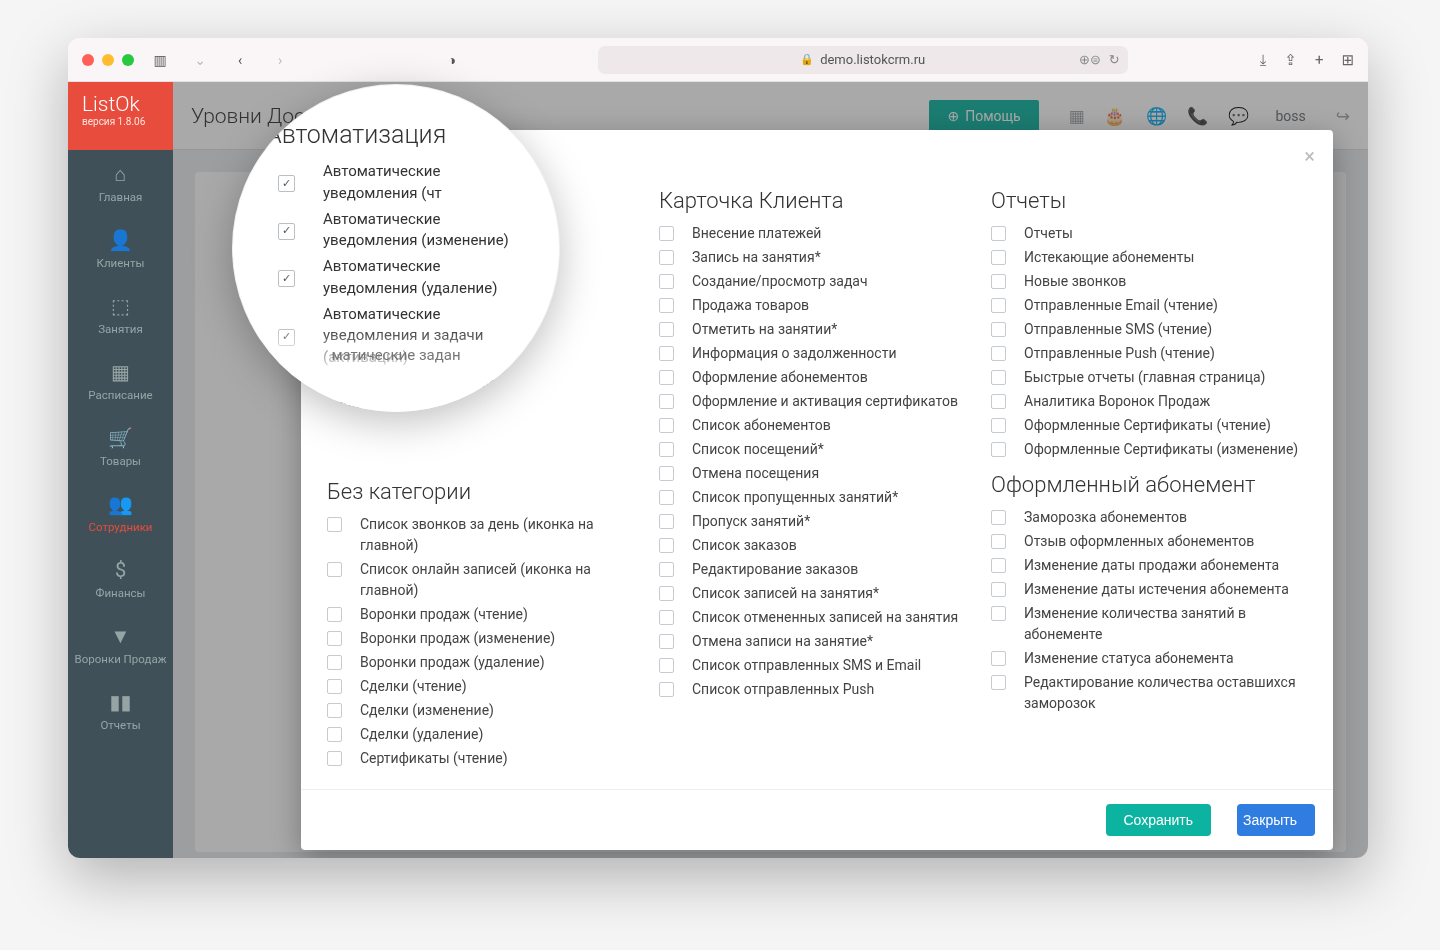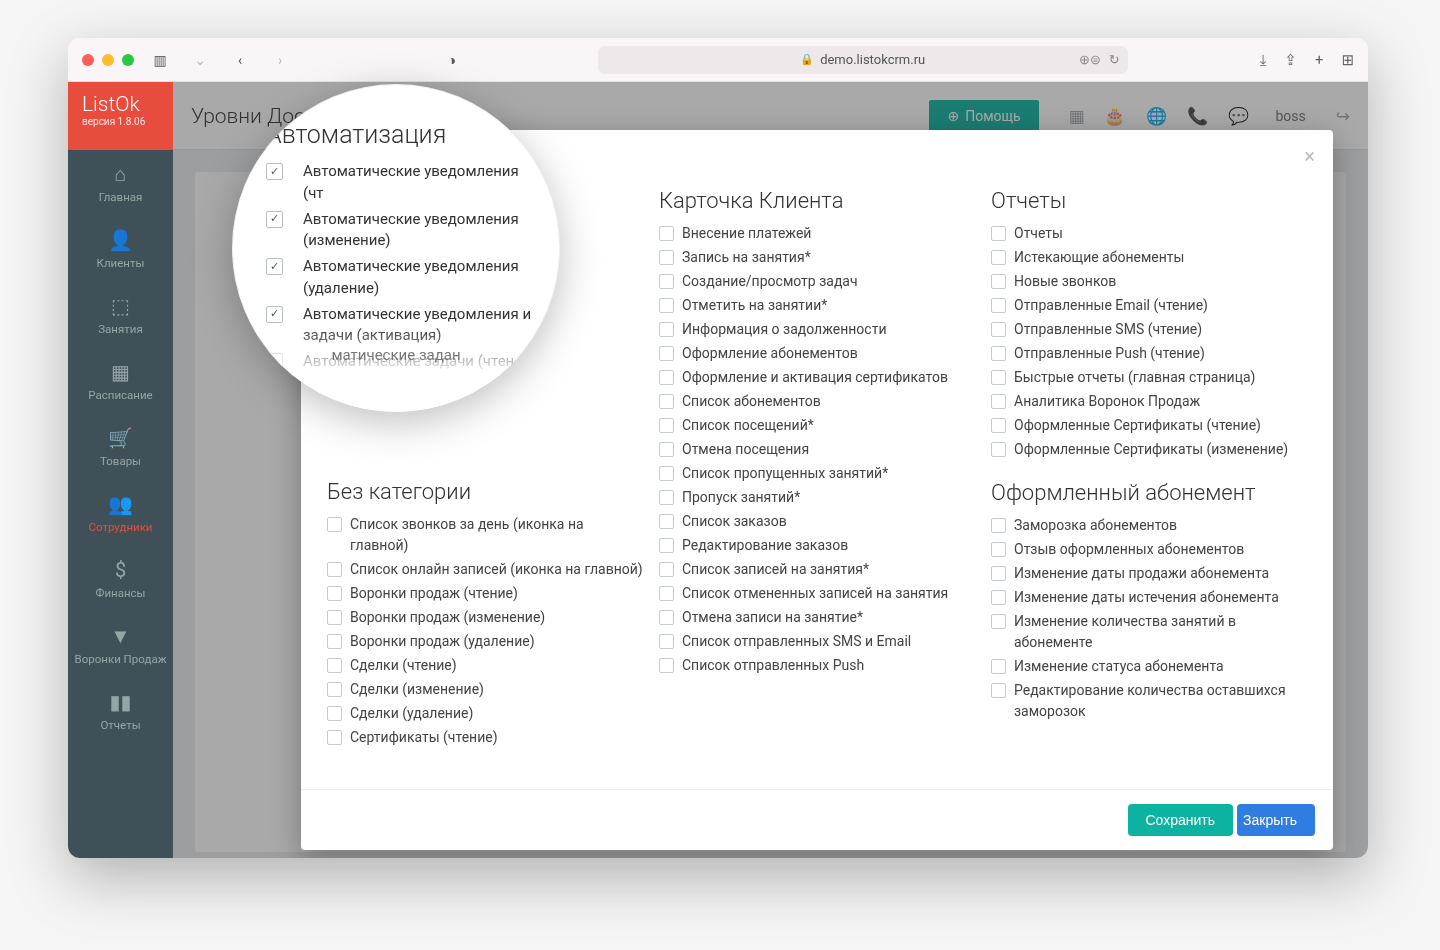--- a/index.html
+++ b/index.html
@@ -191,21 +191,21 @@
 }
 .sec-title {
   font-size: 22px;
   font-weight: 300;
   color: #333;
   margin: 6px 0 10px 0;
 }
 .chk-row {
   display: flex;
   align-items: flex-start;
-  gap: 8px;
+  gap: 18px;
   margin: 3px 0;
   font-size: 14px;
   color: #444;
   line-height: 1.5;
 }
 .chk {
   width: 15px; height: 15px;
   border: 1px solid #c5cbd0;
   border-radius: 2px;
   flex-shrink: 0;
@@ -213,21 +213,21 @@
   display: flex; align-items: center; justify-content: center;
   font-size: 10px;
   color: #555;
   background: #fff;
 }
 .modal-ftr {
   padding: 14px 18px;
   border-top: 1px solid #eee;
   display: flex;
   justify-content: flex-end;
-  gap: 4px;
+  gap: 26px;
 }
 .btn {
   padding: 8px 18px;
   border-radius: 4px;
   font-size: 14px;
   color: #fff;
   border: none;
 }
 .btn-save { background: #0cb3a1; }
 .btn-close { background: #2f7de1; padding-left: 6px; }
@@ -240,22 +240,22 @@
   width: 328px;
   height: 328px;
   border-radius: 50%;
   background: #fff;
   box-shadow: 0 10px 40px rgba(0,0,0,0.25), inset 0 0 0 1px rgba(0,0,0,0.06);
   overflow: hidden;
   padding: 36px 24px 20px 34px;
 }
 .mag-title { font-size: 25px; font-weight: 300; color: #333; margin-bottom: 12px; }
 .mag-row {
-  display: flex; align-items: flex-start; gap: 20px;
-  font-size: 15px; color: #333; margin: 4px 0; line-height: 1.45;
+  display: flex; align-items: center; gap: 28px;
+  font-size: 15px; color: #333; margin: 4px 12px; line-height: 1.45;
 }
 .mchk {
   width: 17px; height: 17px;
   border: 1px solid #b8c0c6;
   border-radius: 2px;
   flex-shrink: 0; margin-top: 2px;
   display: flex; align-items: center; justify-content: center;
   font-size: 11px; color: #555; background: #fff;
 }
 .mchk.on::after { content: "✓"; }
@@ -440,20 +440,24 @@
                 <div class="chk-row">
                   <div class="chk"></div>
                   <span>Запись на занятия*</span>
                 </div>
                 <div class="chk-row">
                   <div class="chk"></div>
                   <span>Создание/просмотр задач</span>
                 </div>
                 <div class="chk-row">
                   <div class="chk"></div>
+                  <span>Продажа товаров</span>
+                </div>
+                <div class="chk-row">
+                  <div class="chk"></div>
                   <span>Отметить на занятии*</span>
                 </div>
                 <div class="chk-row">
                   <div class="chk"></div>
                   <span>Информация о задолженности</span>
                 </div>
                 <div class="chk-row">
                   <div class="chk"></div>
                   <span>Оформление абонементов</span>
                 </div>
@@ -548,21 +552,21 @@
                 </div>
                 <div class="chk-row">
                   <div class="chk"></div>
                   <span>Оформленные Сертификаты (чтение)</span>
                 </div>
                 <div class="chk-row">
                   <div class="chk"></div>
                   <span>Оформленные Сертификаты (изменение)</span>
                 </div>
               </div>
-            <div class="sec-title" style="margin-top:20px">Оформленный абонемент</div>
+            <div class="sec-title" style="margin-top:12px">Оформленный абонемент</div>
             <div id="col3list2">
                 <div class="chk-row">
                   <div class="chk"></div>
                   <span>Заморозка абонементов</span>
                 </div>
                 <div class="chk-row">
                   <div class="chk"></div>
                   <span>Отзыв оформленных абонементов</span>
                 </div>
                 <div class="chk-row">

